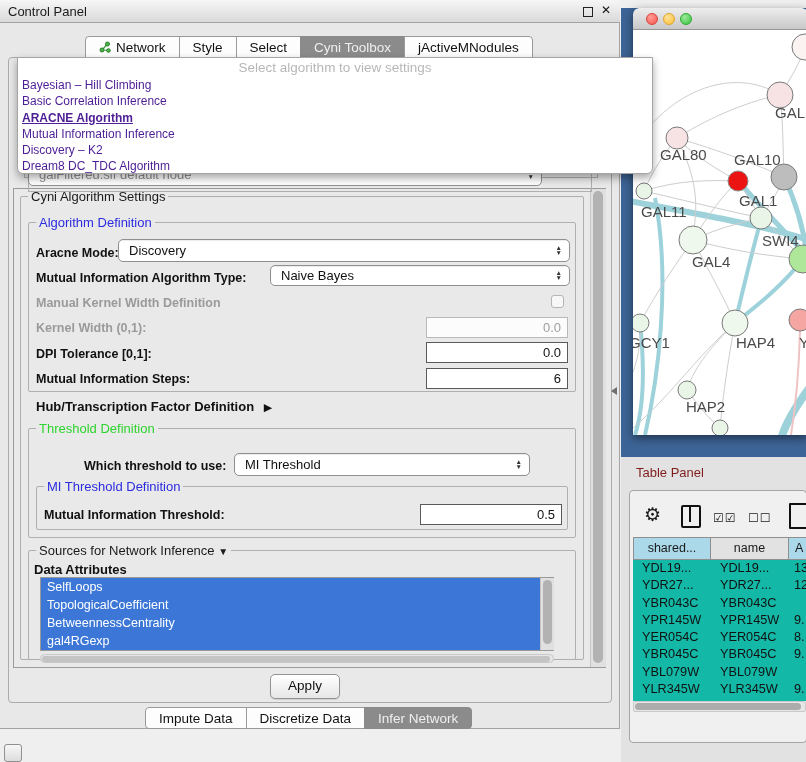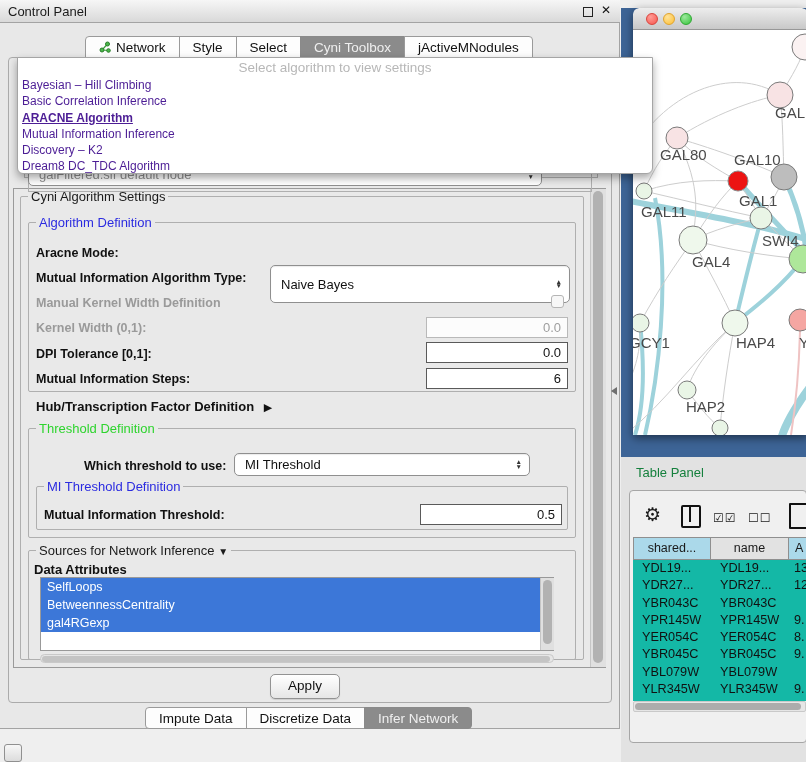--- a/index.html
+++ b/index.html
@@ -64,21 +64,21 @@
   #bottom-tabs{left:145px;top:707px;height:16px;display:flex;}
   
   #desktop-blue{left:621px;top:8px;width:185px;height:449px;background:#3D6496;}
   #net-window{left:633px;top:8px;width:175px;height:427px;border-radius:6px 6px 0 0;box-shadow:0 3px 10px rgba(0,0,0,.5);overflow:hidden;}
   #net-titlebar{position:absolute;left:0;top:0;width:100%;height:22px;background:linear-gradient(#EDEDED,#C8C8C8);
      border-bottom:1px solid #979797;box-sizing:border-box;border-radius:6px 6px 0 0;}
   .light{position:absolute;top:5px;width:12px;height:12px;border-radius:50%;box-sizing:border-box;}
   #net-canvas{position:absolute;left:0;top:22px;width:100%;height:405px;background:#FFF;}
   
   #tp-region{left:621px;top:457px;width:185px;height:305px;background:#E2E2E2;}
-  #tp-title{left:636px;top:465px;font-size:13px;color:#15803d;}
+  #tp-title{left:636px;top:465px;font-size:13px;color:#7f1d1d;}
   #tp-box{left:629px;top:490px;width:178px;height:253px;background:#F0F0F0;border:1px solid #A6A6A6;border-radius:4px;box-sizing:border-box;}
   .th-cell{position:absolute;top:537px;height:23px;border:1px solid #8F8F8F;box-sizing:border-box;
      font-size:12.5px;color:#1a1a1a;text-align:center;line-height:21px;}
   .t-row{display:flex;height:17.3px;line-height:17.3px;font-size:12.7px;color:#111;background:#14b8a6;}
   .t-c1{width:78px;padding-left:9px;box-sizing:border-box;overflow:hidden;}
   .t-c2{width:78px;padding-left:9px;box-sizing:border-box;overflow:hidden;}
   .t-c3{flex:1;padding-left:5px;overflow:hidden;}
   
   .tool{position:absolute;color:#1a1a1a;}
   #splitter-arrow{left:611px;top:387px;width:0;height:0;border-top:4px solid transparent;border-bottom:4px solid transparent;border-right:6px solid #6F6F6F;}
@@ -154,22 +154,29 @@
   </div>
 
   <div class="abs groupbox" style="left:20px;top:196px;width:564px;height:464px;">
     <span class="legend">Cyni Algorithm Settings</span>
   </div>
 
   <div class="abs groupbox" style="left:28px;top:222px;width:548px;height:170px;">
     <span class="legend blue">Algorithm Definition</span>
   </div>
   <div class="abs flabel" style="left:36px;top:246px;">Aracne Mode:</div>
+  <div class="abs combo" style="left:118px;top:239px;width:452px;height:23px;">
+    <span class="combo-text">Discovery</span>
+    <span class="spin">
+        <span>▲</span>
+        <span>▼</span>
+      </span>
+  </div>
   <div class="abs flabel" style="left:36px;top:271px;">Mutual Information Algorithm Type:</div>
-  <div class="abs combo" style="left:270px;top:265px;width:300px;height:38px;">
+  <div class="abs combo" style="left:270px;top:265px;width:300px;height:21px;">
     <span class="combo-text">Naive Bayes</span>
     <span class="spin">
         <span>▲</span>
         <span>▼</span>
       </span>
   </div>
   <div class="abs flabel dis" style="left:36px;top:296px;">Manual Kernel Width Definition</div>
   <div class="abs checkbox" style="left:551px;top:295px;"></div>
   <div class="abs flabel dis" style="left:36px;top:321px;">Kernel Width (0,1):</div>
   <div class="abs tfield dis" style="left:426px;top:317px;width:142px;height:21px;">0.0</div>
@@ -202,20 +209,21 @@
 
   <div class="abs groupbox" style="left:28px;top:550px;width:548px;height:110px;">
     <span class="legend">
       <span>Sources for Network Inference</span>
       <span style="font-size:10px;">▼</span>
     </span>
   </div>
   <div class="abs flabel" style="left:34px;top:562px;font-size:13px;">Data Attributes</div>
   <div class="abs" id="attr-list">
     <div class="attr-item">SelfLoops</div>
+    <div class="attr-item">TopologicalCoefficient</div>
     <div class="attr-item">BetweennessCentrality</div>
     <div class="attr-item">gal4RGexp</div>
   </div>
   <div class="abs vtrack" style="left:540px;top:578px;width:13px;height:72px;">
     <div class="vthumb" style="position:absolute;left:2px;top:2px;width:9px;height:64px;"></div>
   </div>
   <div class="abs hbar" style="left:40px;top:654px;width:514px;height:9px;">
     <div class="hbar-thumb" style="width:508px;"></div>
   </div>
 

